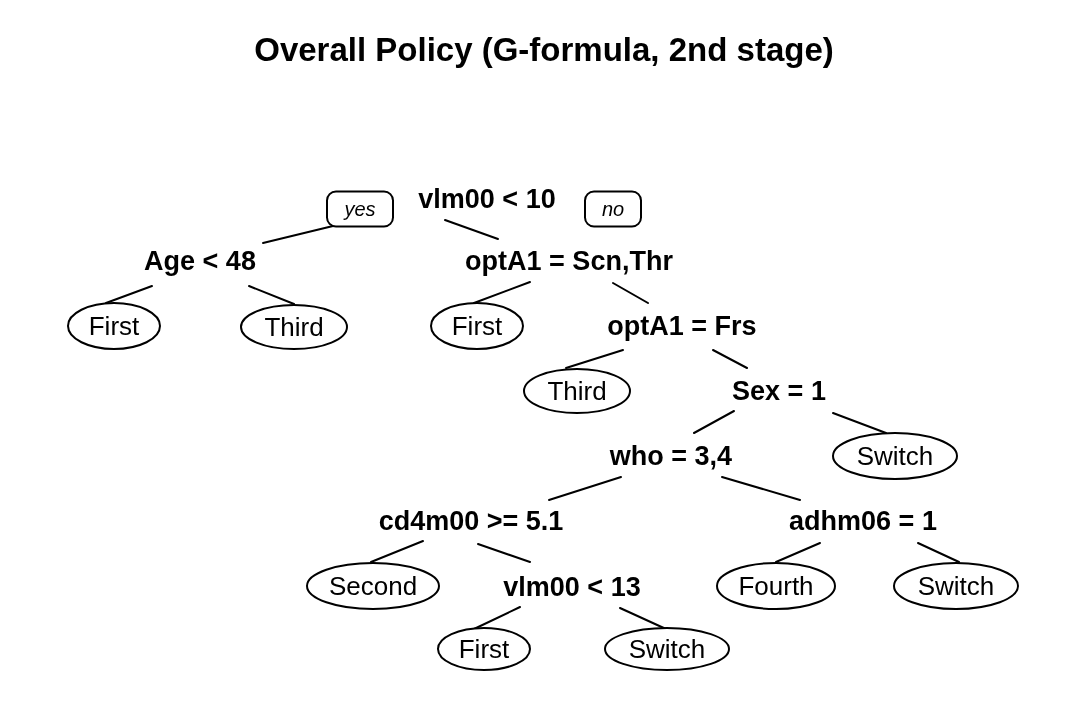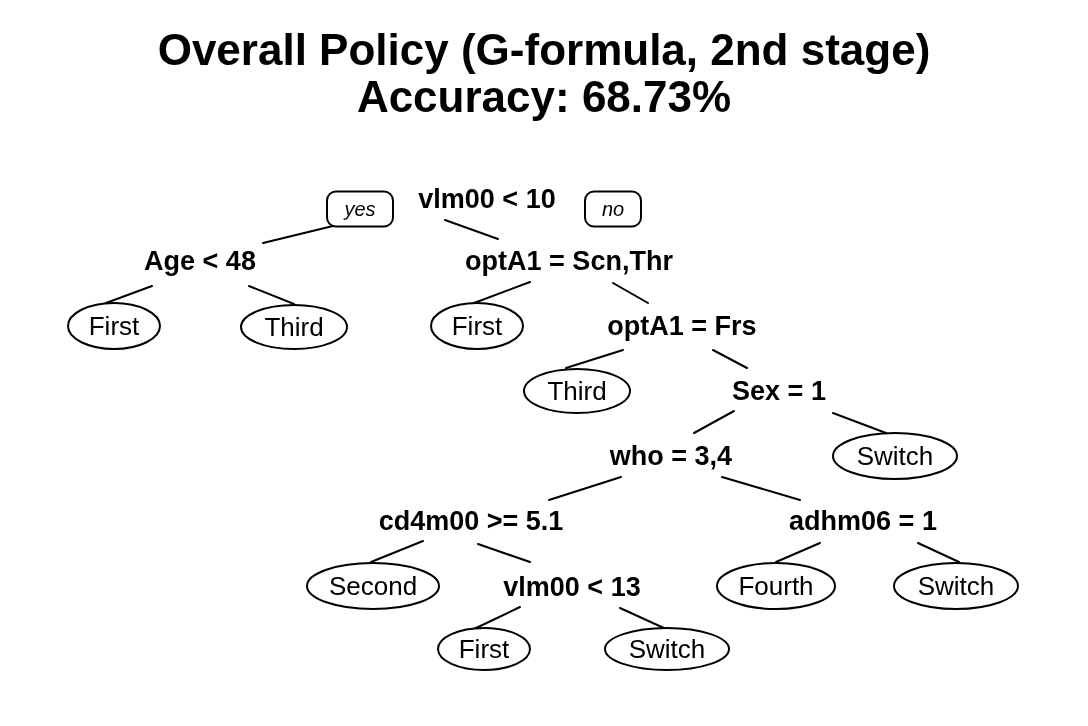--- a/index.html
+++ b/index.html
@@ -15,21 +15,21 @@
     font-family: "Liberation Sans", sans-serif;
     color: #000;
   }
   .plot-title {
     position: absolute;
     top: 26px;
     left: 0;
     width: 1088px;
     text-align: center;
     font-weight: bold;
-    font-size: 44px;
+    font-size: 33px;
     line-height: 47px;
     letter-spacing: 0px;
   }
   .tree-svg {
     position: absolute;
     left: 0;
     top: 0;
   }
   .edge {
     stroke: #000000;
@@ -68,21 +68,20 @@
     font-size: 20px;
     fill: #000000;
     text-anchor: middle;
   }
 </style>
 </head>
 <body>
 
 <div class="plot-title">
   <div>Overall Policy (G-formula, 2nd stage)</div>
-  <div>Accuracy: 68.73%</div>
 </div>
 
 <svg class="tree-svg" width="1088" height="726" viewBox="0 0 1088 726" xmlns="http://www.w3.org/2000/svg">
     <line class="edge" x1="333" y1="226" x2="263" y2="243"></line>
     <line class="edge" x1="445" y1="220" x2="498" y2="239"></line>
     <line class="edge" x1="152" y1="286" x2="106" y2="303"></line>
     <line class="edge" x1="249" y1="286" x2="294" y2="304"></line>
     <line class="edge" x1="530" y1="282" x2="474" y2="303"></line>
     <line class="edge" x1="613" y1="283" x2="648" y2="303"></line>
     <line class="edge" x1="623" y1="350" x2="566" y2="368"></line>

